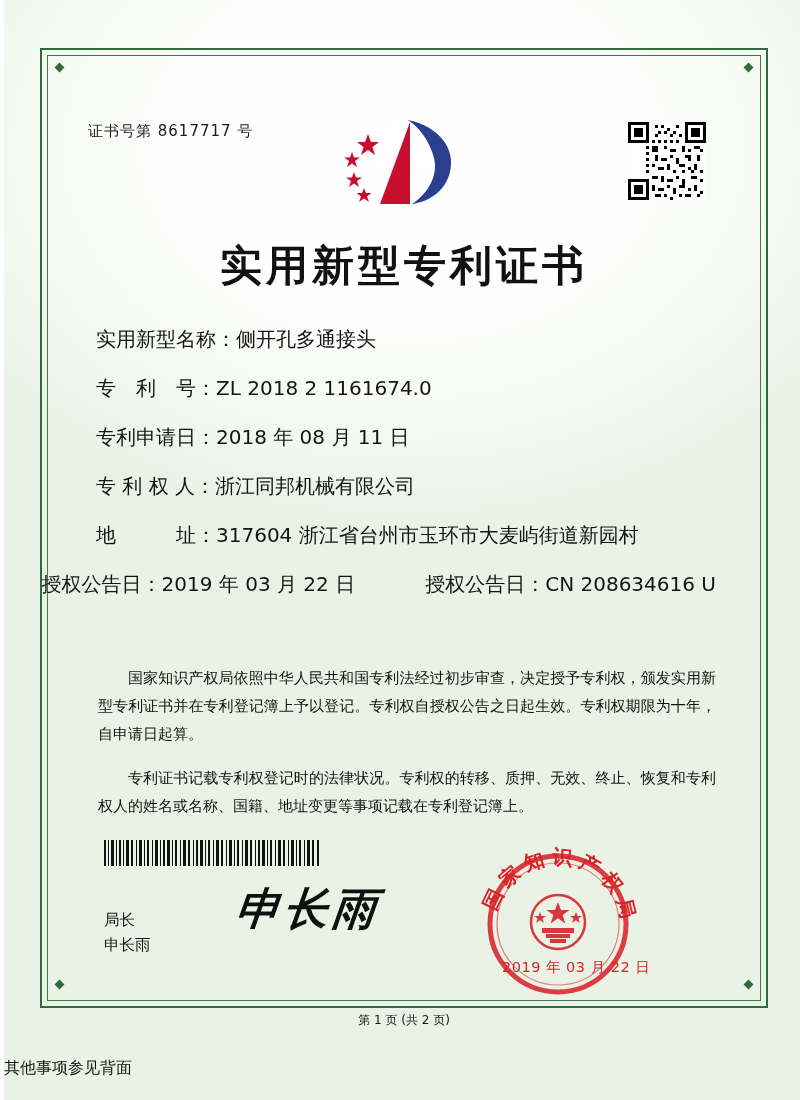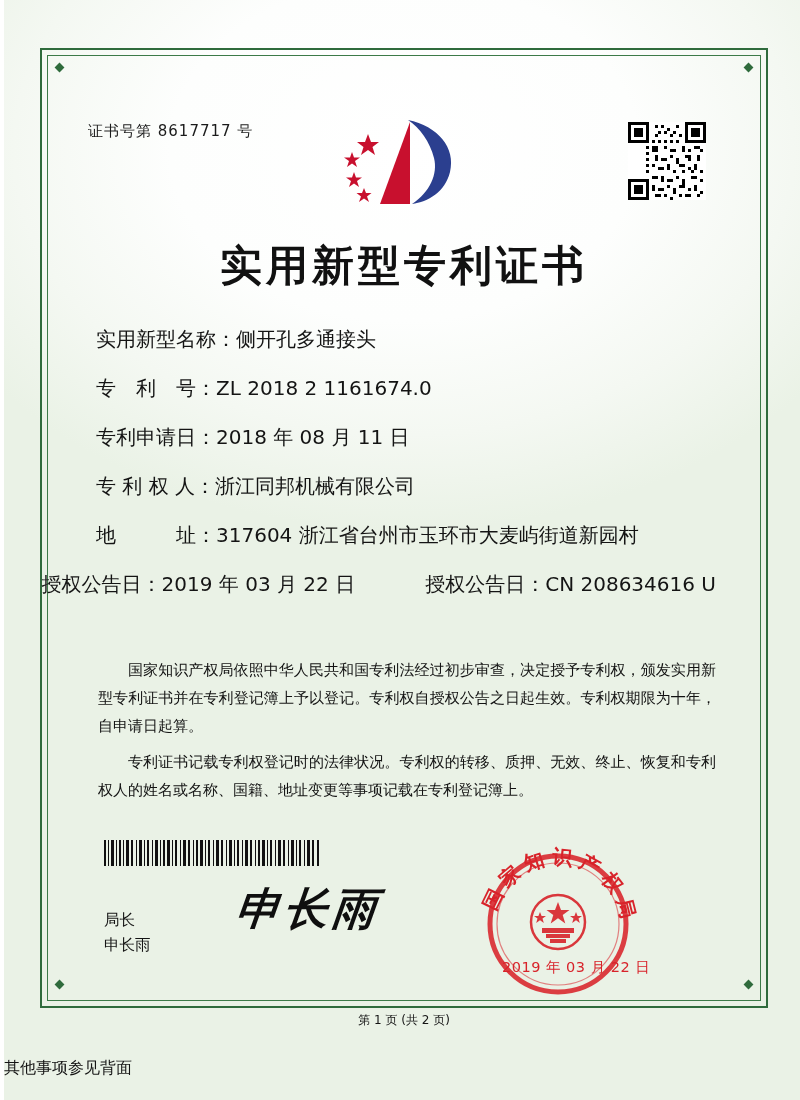--- a/index.html
+++ b/index.html
@@ -127,21 +127,21 @@
   
   .body-text {
     position: absolute;
     left: 94px; top: 648px;
     width: 618px;
     font-size: 15px;
     line-height: 28px;
     color: #121212;
     text-align: justify;
   }
-  .body-text p { margin: 8px 0 2px 0; text-indent: 2em; }
+  .body-text p { margin: 16px 0 2px 0; text-indent: 2em; }
 
   
   .barcode {
     position: absolute;
     left: 100px; top: 840px;
     width: 215px; height: 26px;
   }
 
   
   .sig-label {

